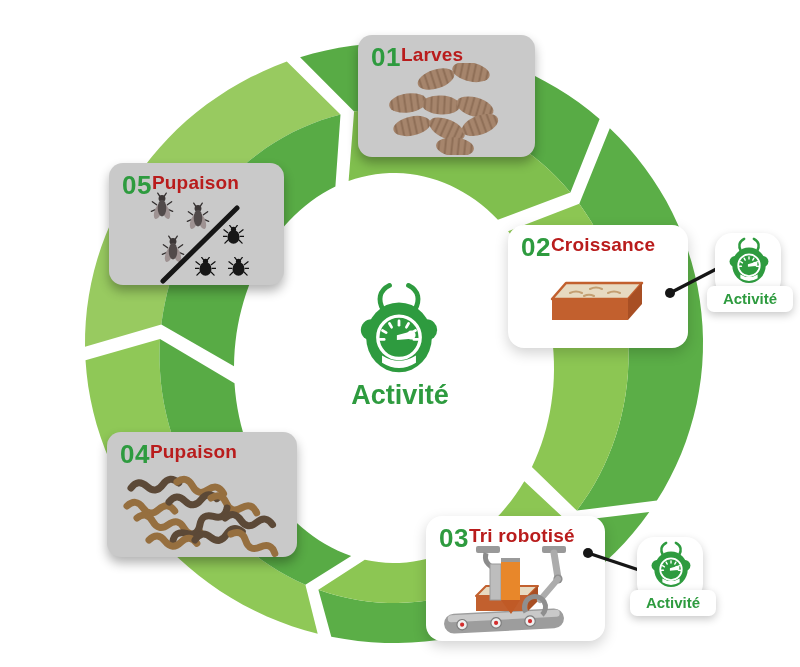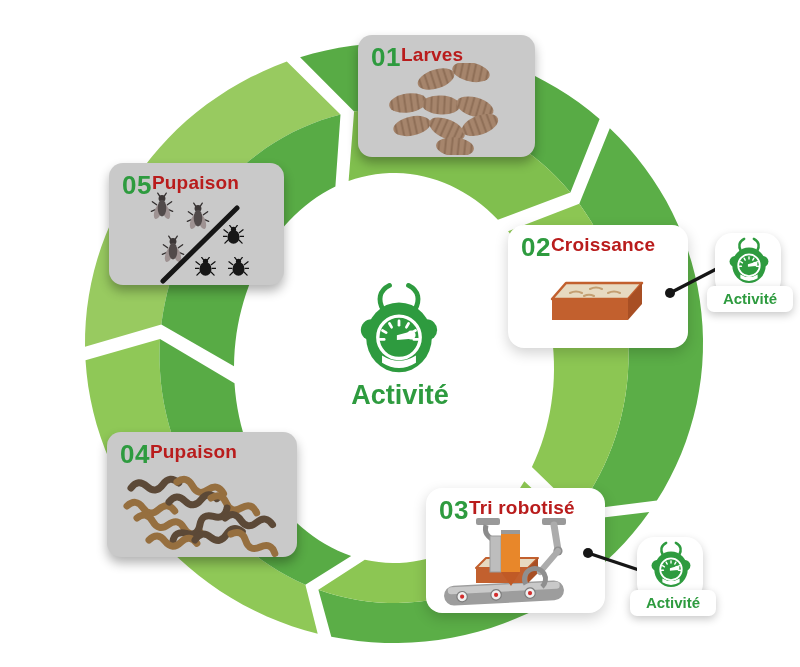--- a/index.html
+++ b/index.html
@@ -11,21 +11,21 @@
   .card{position:absolute;z-index:2;border-radius:14px;}
   .card.gray{background:#C9C9C9;box-shadow:0 6px 11px rgba(0,0,0,.30);}
   .card.white{background:#ffffff;border-radius:16px;box-shadow:0 5px 14px rgba(0,0,0,.18);}
   .card-head{display:flex;gap:0;padding:9px 12px 0 13px;}
   .num{font-size:26px;font-weight:600;color:#2E9B3F;line-height:1;letter-spacing:.5px;}
   .lbl{font-size:19px;font-weight:700;color:#b91c1c;letter-spacing:.2px;}
   .illus{position:absolute;left:0;top:28px;}
 
   #card01{left:358px;top:35px;width:177px;height:122px;}
   #card02{left:508px;top:225px;width:180px;height:123px;}
-  #card03{left:426px;top:488px;width:179px;height:125px;}
+  #card03{left:426px;top:516px;width:179px;height:125px;}
   #card04{left:107px;top:432px;width:190px;height:125px;}
   #card05{left:109px;top:163px;width:175px;height:122px;}
 
   #center-icon{position:absolute;left:346px;top:282px;width:106px;height:98px;z-index:2;}
   #center-label{position:absolute;left:310px;top:380px;width:180px;text-align:center;
     font-size:27px;font-weight:700;color:#2E9B3F;z-index:2;}
 
   .badge{position:absolute;z-index:6;}
   .badge .sq{position:absolute;background:#fff;border-radius:17px;box-shadow:0 4px 10px rgba(0,0,0,.22);}
   .badge svg{position:absolute;}

